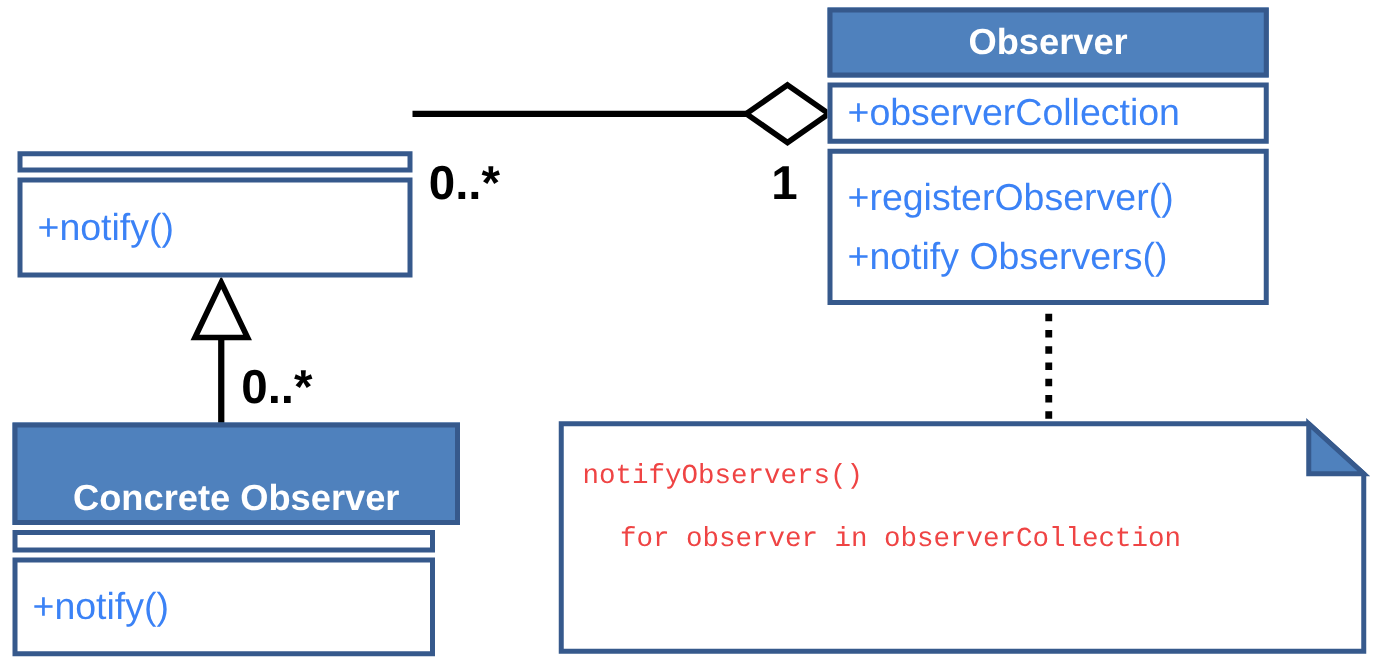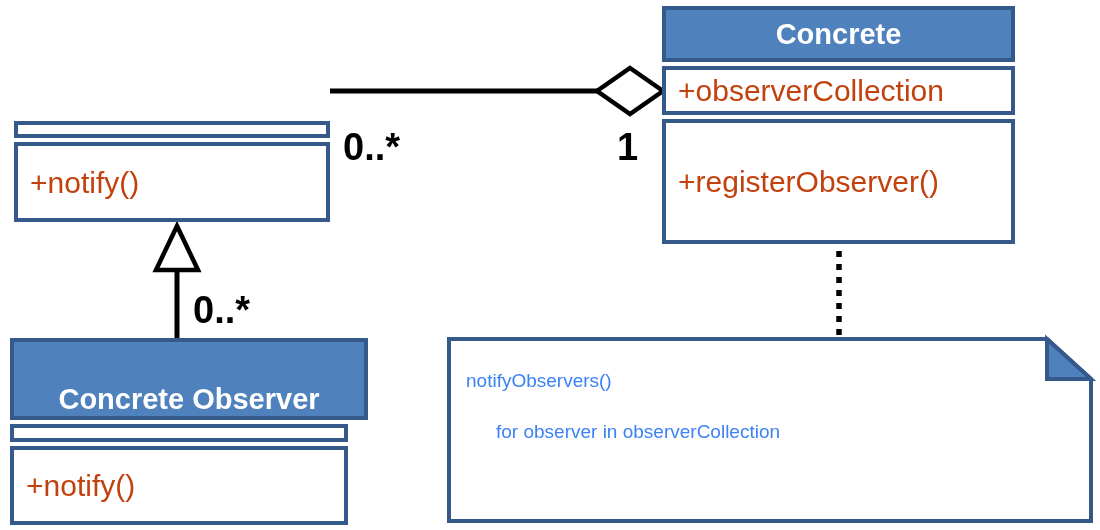--- a/index.html
+++ b/index.html
@@ -34,42 +34,43 @@
     font-size: 29px;
     display: flex;
     align-items: center;
     justify-content: center;
   }
   .uml-compartment {
     display: flex;
     flex-direction: column;
     justify-content: center;
     font-size: 30px;
-    color: #c2410c;
+    color: #3b82f6;
     padding-left: 12px;
   }
   .uml-compartment .method-line {
     line-height: 47px;
     white-space: nowrap;
   }
   .mult-label {
     position: absolute;
     font-size: 38px;
     font-weight: bold;
     color: #000000;
     line-height: 40px;
     white-space: nowrap;
   }
   .note-text {
     position: absolute;
     left: 466px;
     top: 355px;
-    font-size: 19px;
-    color: #3b82f6;
+    font-size: 22px;
+    color: #ef4444;
     line-height: 51px;
+    font-family: Liberation Mono, monospace;
   }
   .note-line { white-space: nowrap; }
   .indent-1 { padding-left: 30px; }
   .indent-2 { padding-left: 56px; }
 </style>
 </head>
 <body>
 
 <div class="canvas">
 
@@ -86,27 +87,28 @@
     <polygon points="449,339 1047,339 1091,379 1091,521 449,521" fill="#ffffff" stroke="#36598C" stroke-width="4"></polygon>
     <polygon points="1047,339 1091,379 1047,379" fill="#4F81BD" stroke="#36598C" stroke-width="4"></polygon>
   </svg>
 
   <div class="box" style="left:14px; top:121px; width:316px; height:17px;"></div>
   <div class="box uml-compartment" style="left:14px; top:142px; width:316px; height:80px;">
     <div class="method-line">+notify()</div>
   </div>
 
   <div class="box uml-header" style="left:662px; top:6px; width:353px; height:56px;">
-    <span>Concrete</span>
+    <span>Observer</span>
   </div>
   <div class="box uml-compartment" style="left:662px; top:66px; width:353px; height:49px;">
     <div class="method-line">+observerCollection</div>
   </div>
   <div class="box uml-compartment" style="left:662px; top:119px; width:353px; height:125px;">
     <div class="method-line">+registerObserver()</div>
+    <div class="method-line">+notify Observers()</div>
   </div>
 
   <div class="box uml-header" style="left:10px; top:338px; width:358px; height:82px;align-items:flex-end;">
     <span>Concrete Observer</span>
   </div>
   <div class="box" style="left:10px; top:424px; width:338px; height:18px;"></div>
   <div class="box uml-compartment" style="left:10px; top:446px; width:338px; height:79px;">
     <div class="method-line">+notify()</div>
   </div>
 

